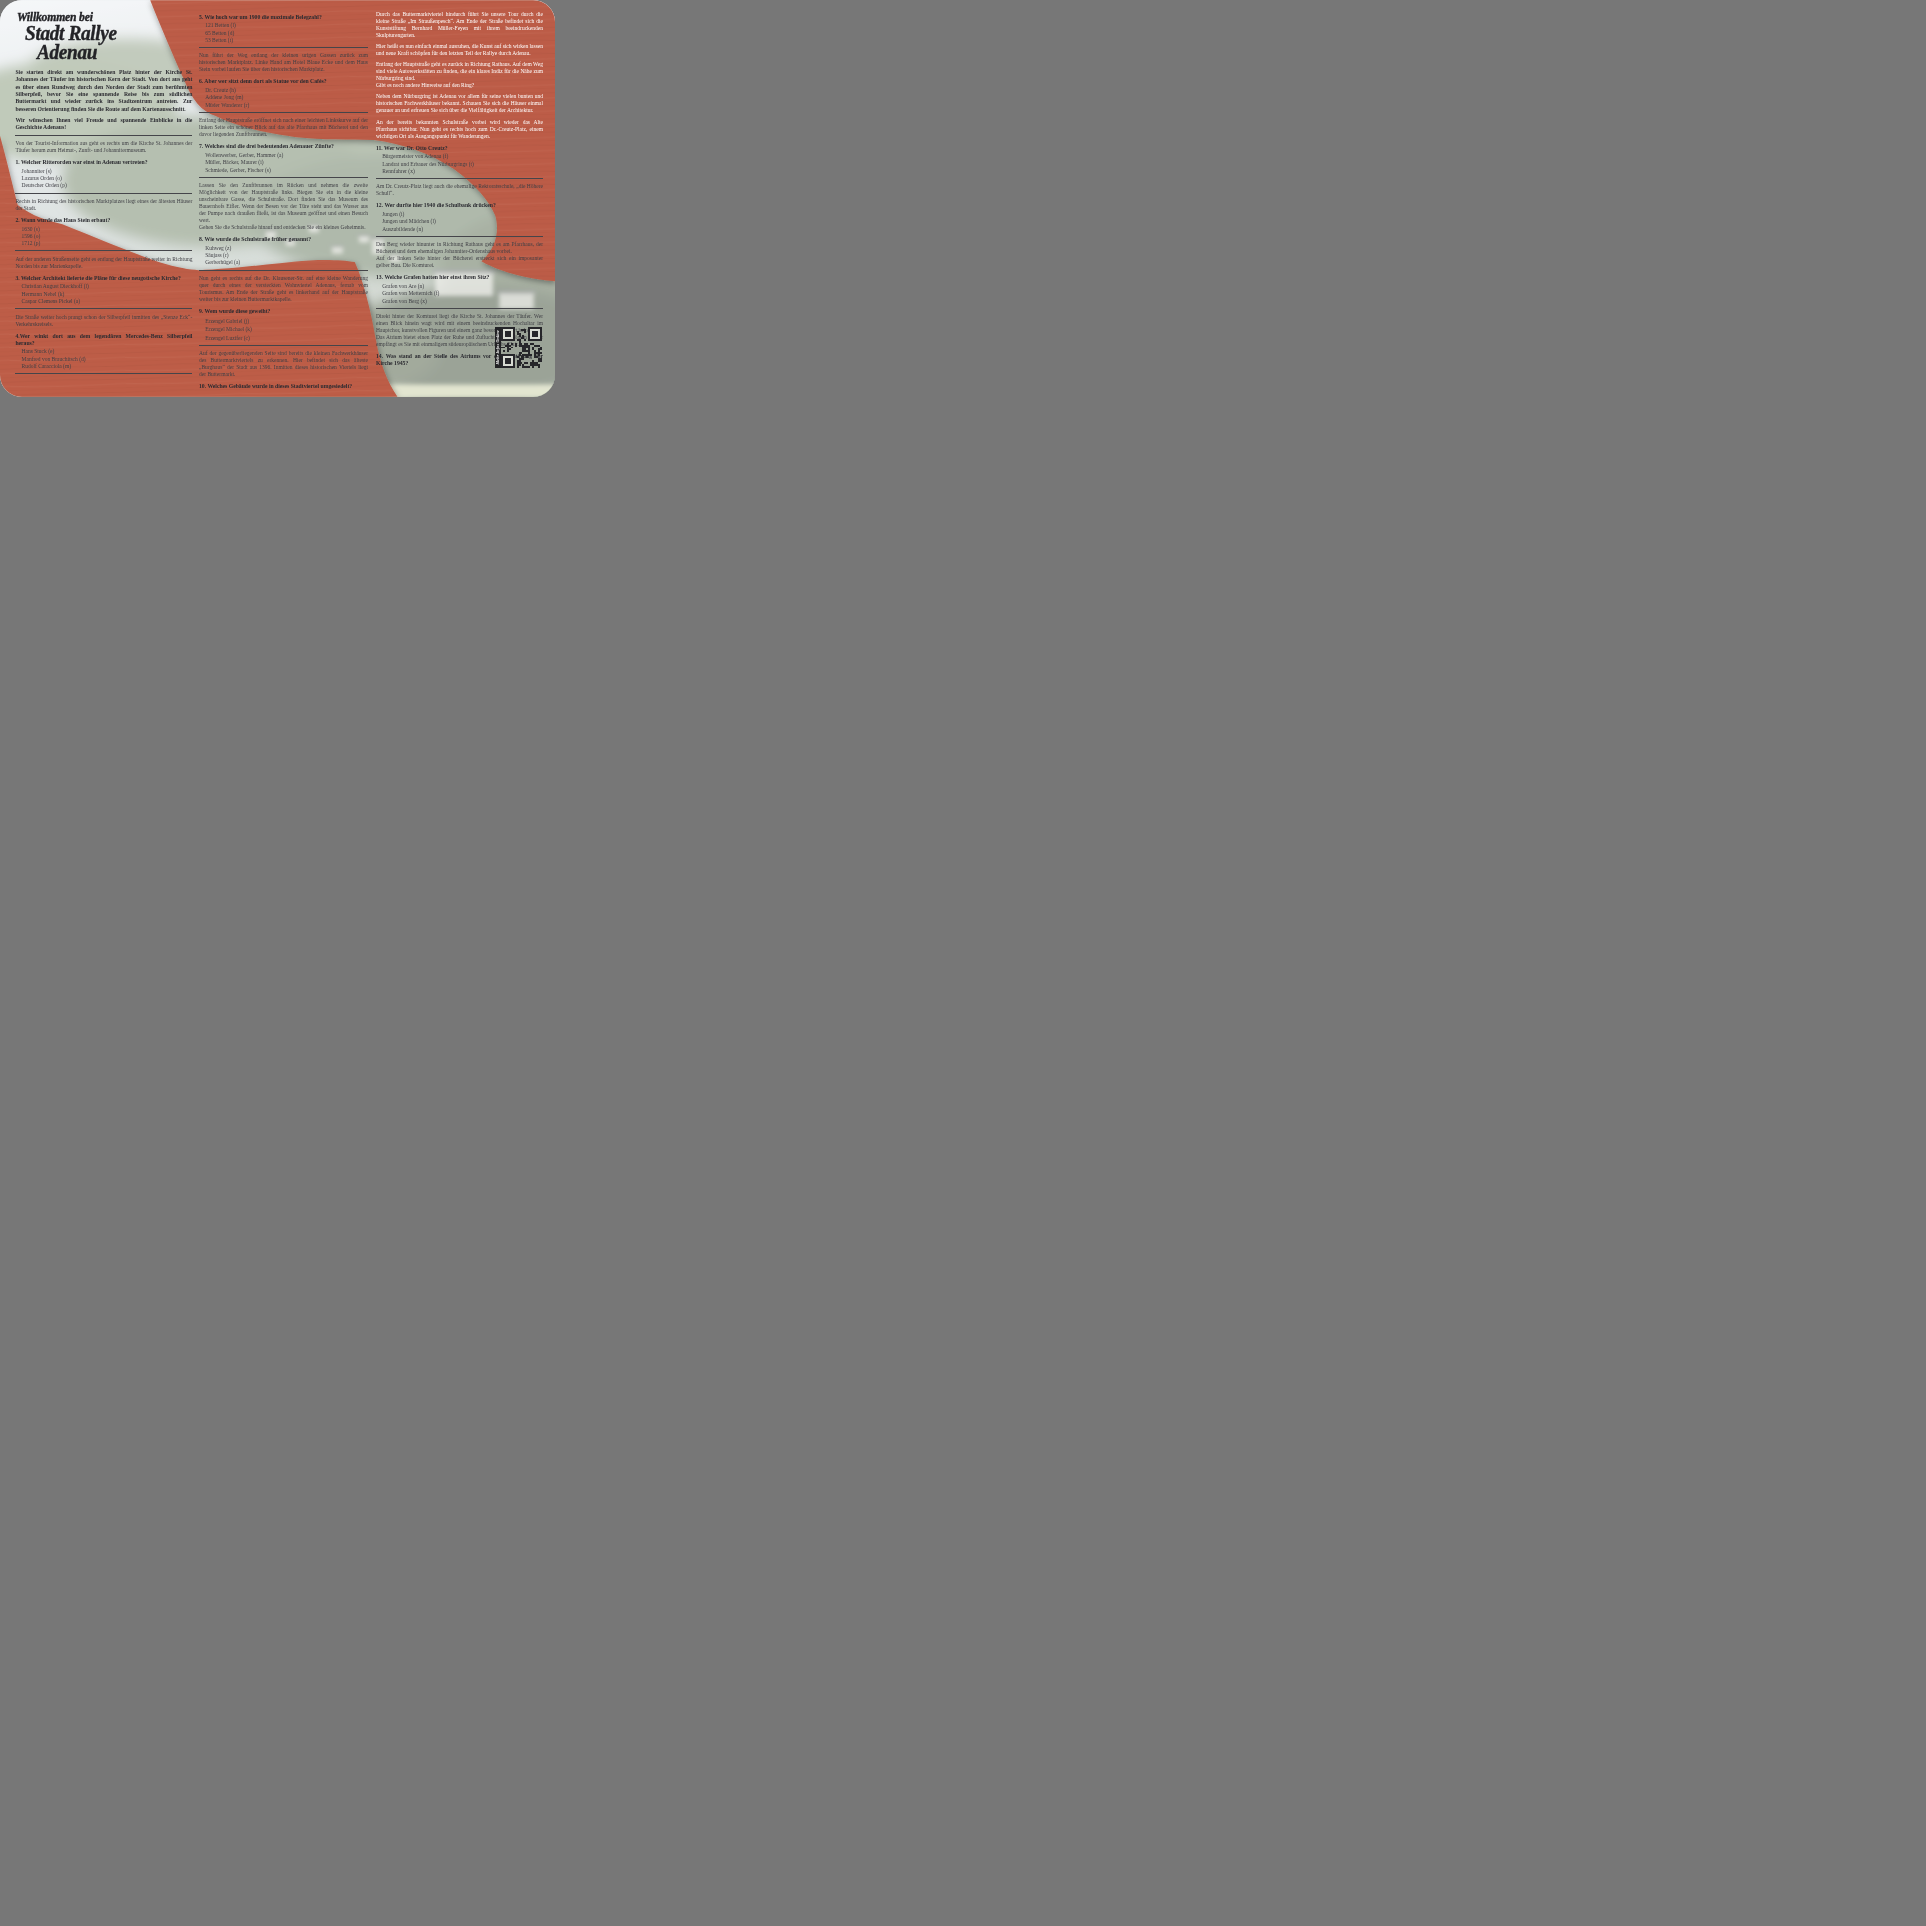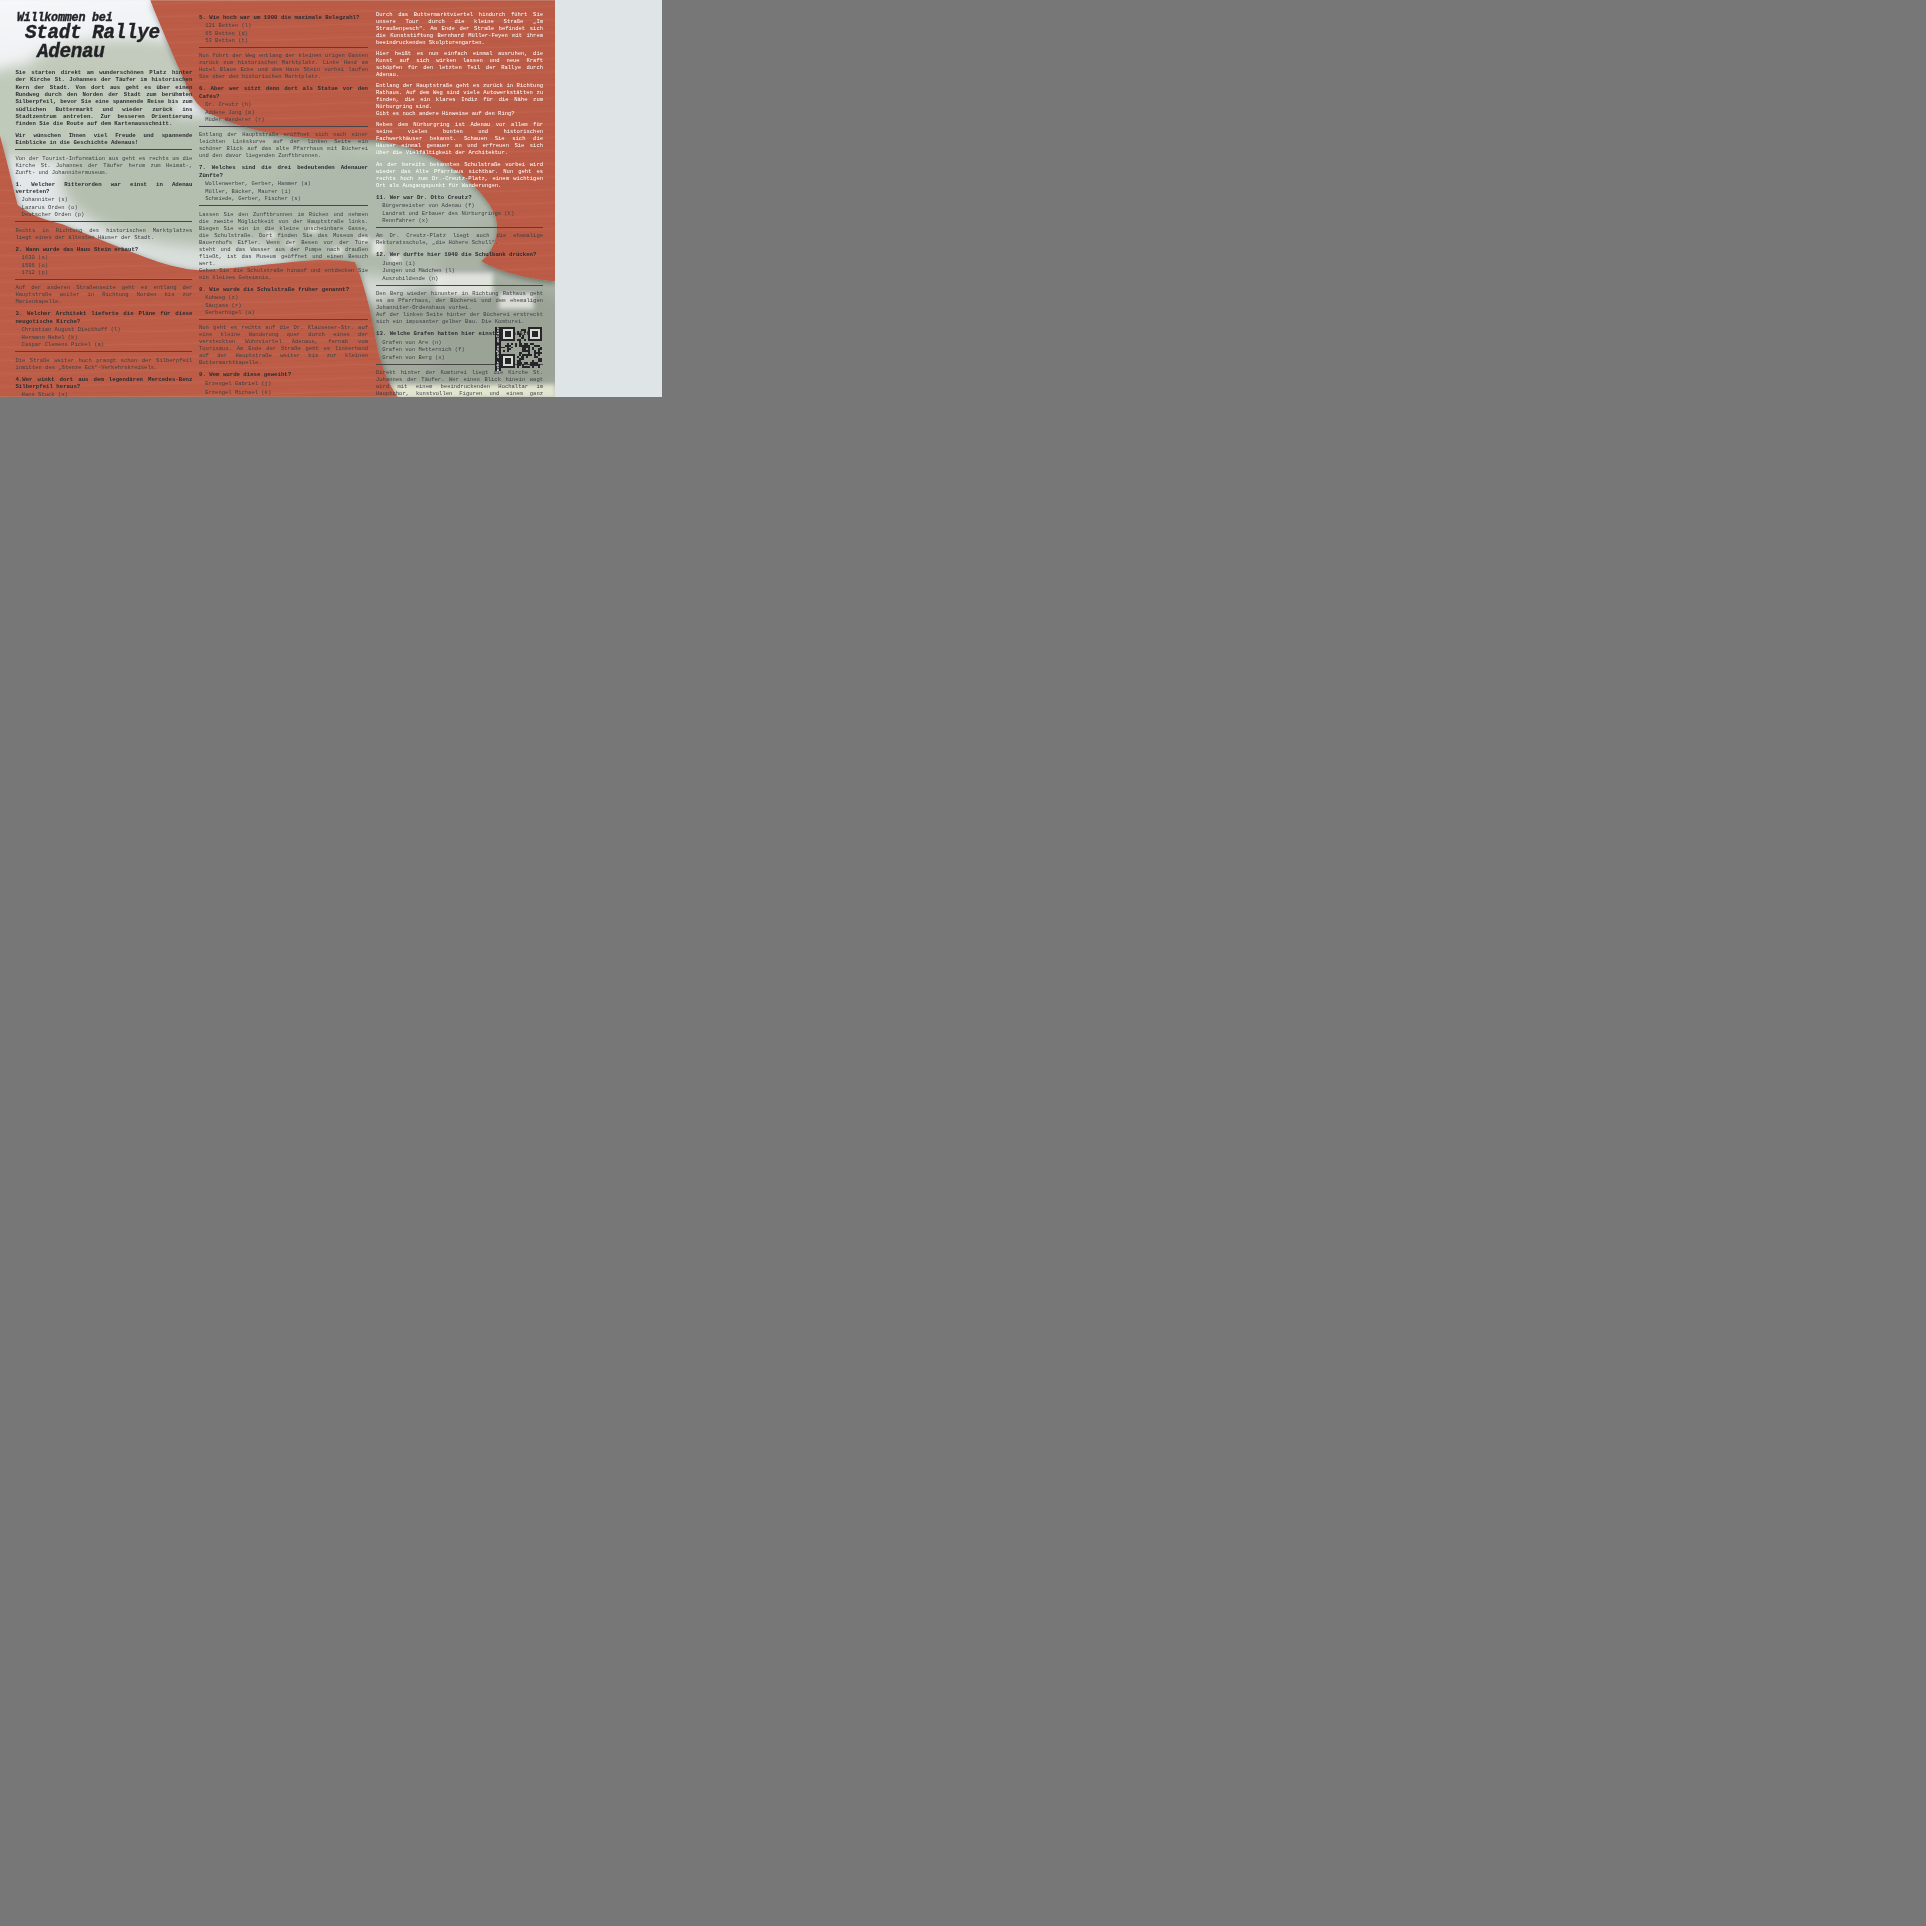--- a/index.html
+++ b/index.html
@@ -1,17 +1,17 @@
 <!DOCTYPE html>
 <html style="font-size:6.2px"><head>
 <meta charset="utf-8">
 <style>
   html,body{margin:0;padding:0;background:#777;}
-  #page{position:relative;width:662px;height:397px;overflow:hidden;
-        background:#dfe4e7;font-family:Liberation Mono, monospace;}
+  #page{position:relative;width:555px;height:397px;overflow:hidden;
+        background:#dfe4e7;font-family:Liberation Serif, serif;border-radius:22px;}
   #bg{position:absolute;left:0;top:0;z-index:0;}
   .col{position:absolute;z-index:2;}
   #col-left{left:15.4px;top:9.2px;width:177px;}
   #col-middle{left:199px;top:8.5px;width:169px;}
   #col-right{left:376px;top:10.8px;width:167px;}
   p{margin:0;}
   .para{font-size:5.5px;line-height:7px;text-align:justify;margin-top:4.2px;color:#3f3f45;}
   .para.b{font-weight:700;color:#2d2d33;font-size:5.7px;line-height:7.3px;}
   .para.w{color:#ffffff;}
   .para.t{margin-top:0;}

